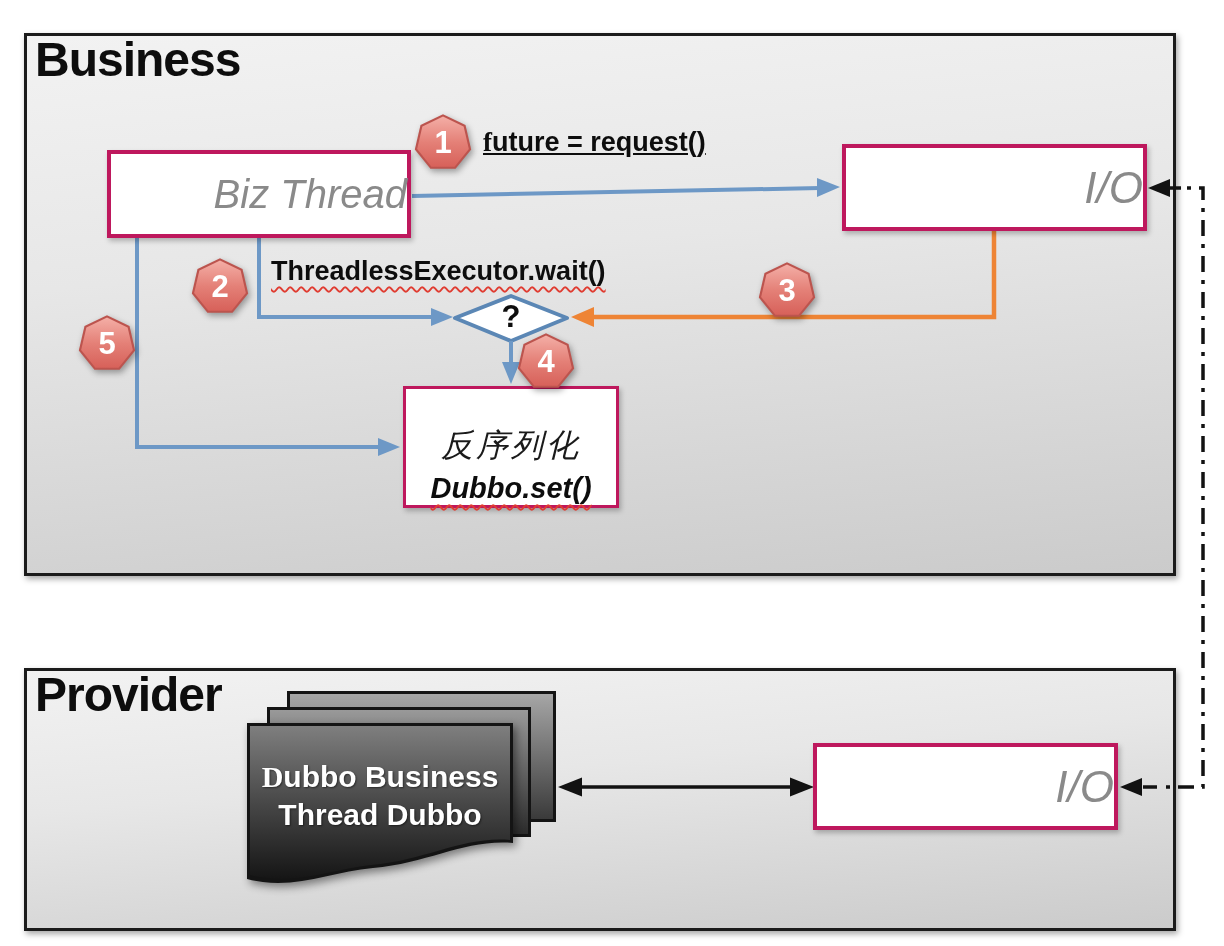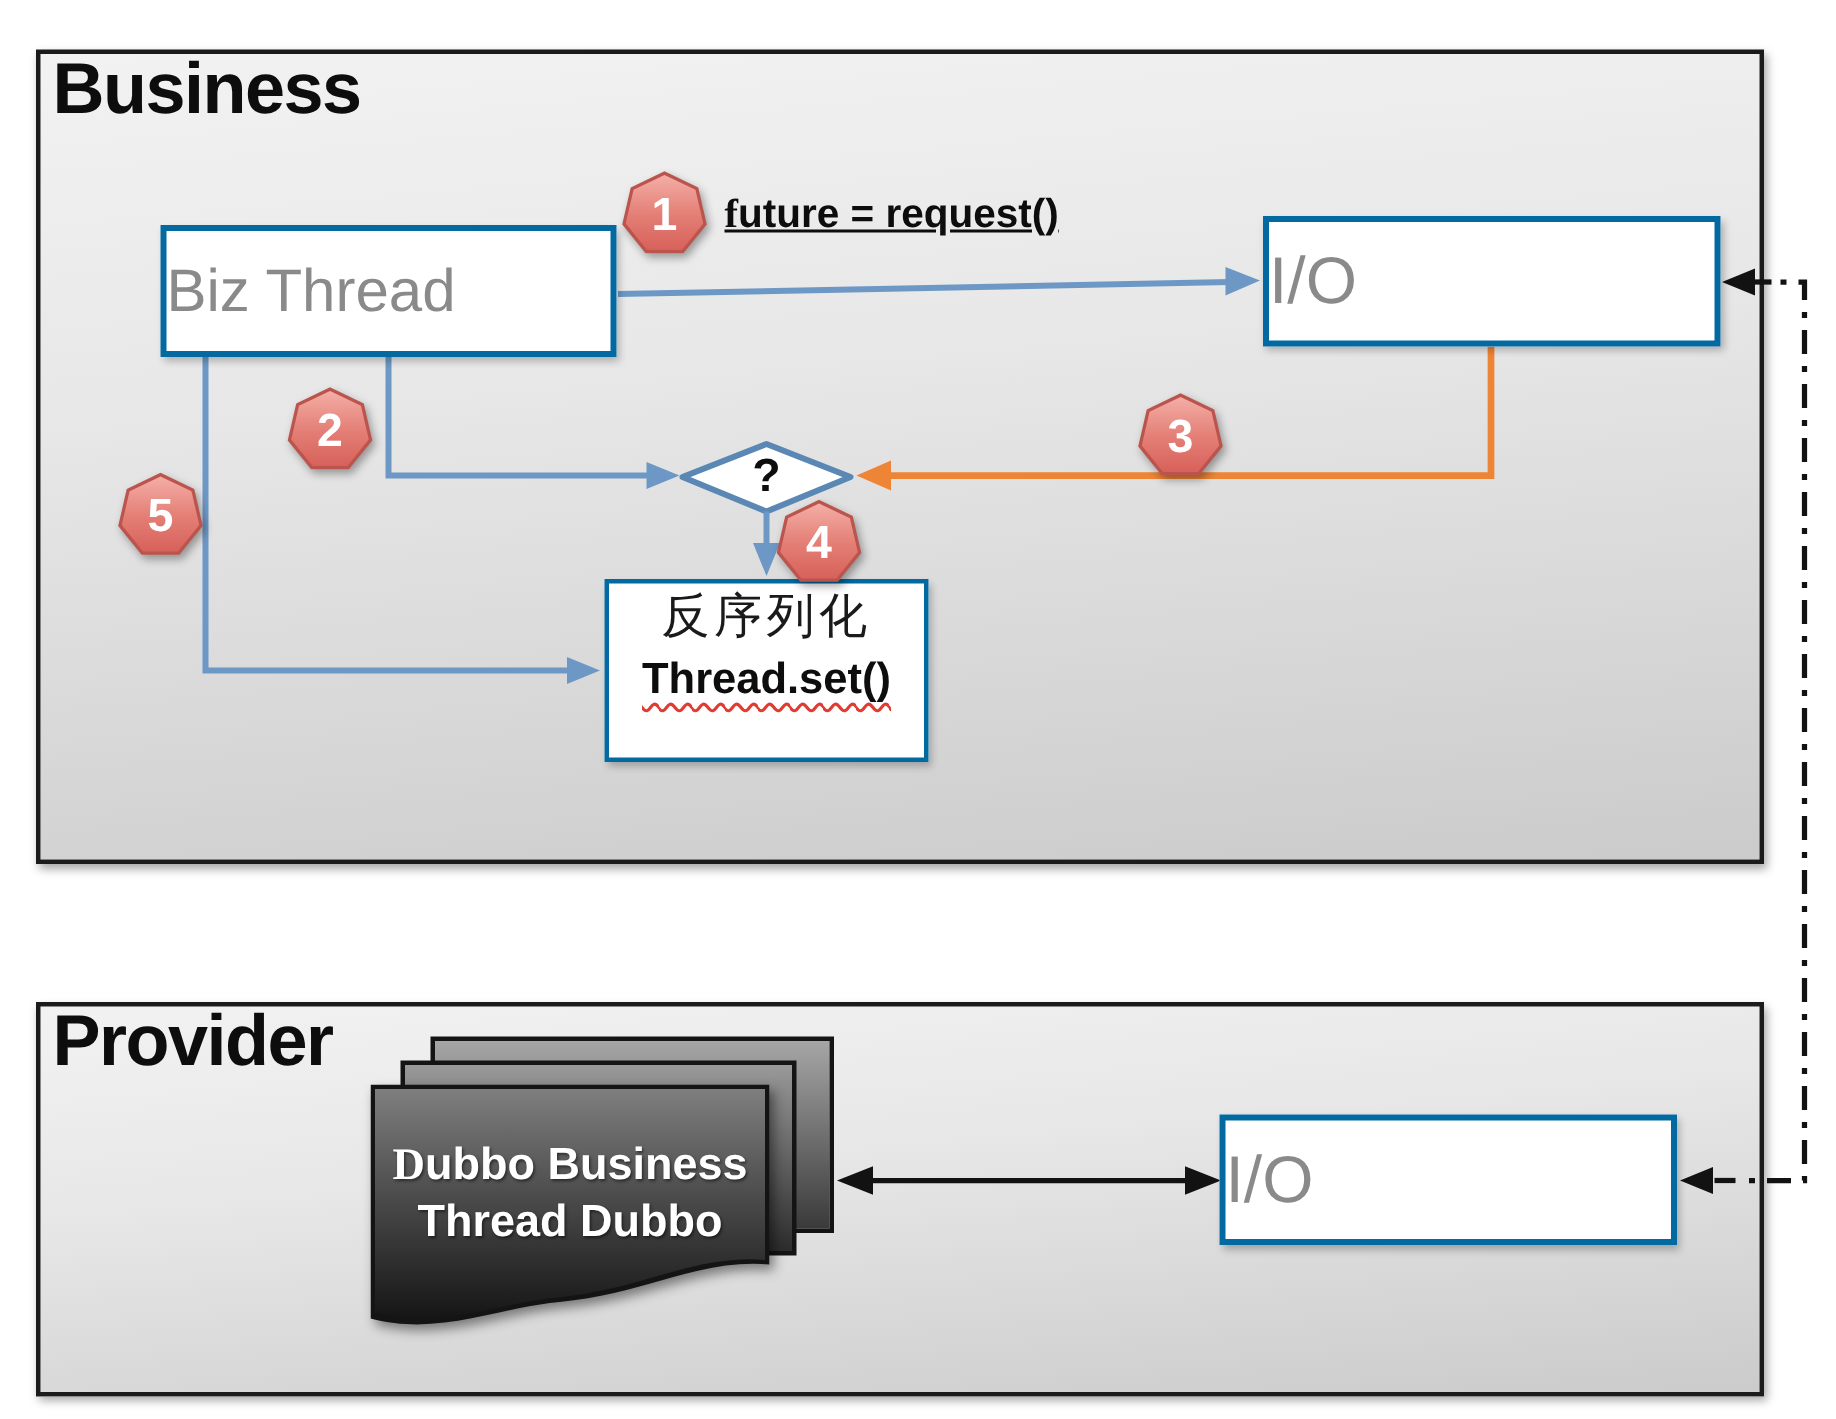--- a/index.html
+++ b/index.html
@@ -16,22 +16,22 @@
   }
   .panel-consumer { top:33px; height:543px; }
   .panel-provider { top:668px; height:263px; }
   .panel-title {
     position:absolute; left:8px; top:-4px; font-size:48px; font-weight:700;
     color:#0d0d0d; letter-spacing:-1px;
   }
   
   .node {
     position:absolute; box-sizing:border-box; background:#ffffff;
-    border:4px solid #0369a1; display:flex; align-items:center; justify-content:flex-start;
-    box-shadow:2px 3px 5px rgba(0,0,0,.25); z-index:4;
+    border:4px solid #be185d; display:flex; align-items:center; justify-content:flex-end;
+    box-shadow:2px 3px 5px rgba(0,0,0,.25); z-index:4;font-style:italic;
   }
   .node-biz   { left:107px; top:150px; width:304px; height:88px; }
   .node-io-top{ left:842px; top:144px; width:305px; height:87px; }
   .node-io-bot{ left:813px; top:743px; width:305px; height:87px; }
   .node-deser { left:403px; top:386px; width:216px; height:122px;
                 flex-direction:column; border-width:3px; gap:4px; }
   .muted-label { color:#8a8a8a; }
   .biz-text { font-size:40px; }
   .io-text  { font-size:44px; }
   .deser-cn { font-size:32px; color:#1a1a1a; letter-spacing:3px;
@@ -136,26 +136,27 @@
   <div class="node node-biz">
     <span class="muted-label biz-text">Biz Thread</span>
   </div>
 
   <div class="node node-io-top">
     <span class="muted-label io-text">I/O</span>
   </div>
 
   <div class="node node-deser">
     <span class="deser-cn">反序列化</span>
-    <span class="deser-en squiggle">Thread.set()</span>
+    <span class="deser-en squiggle">Dubbo.set()</span>
   </div>
 
   <div class="q-mark">?</div>
 
   <div class="flow-label lbl-request serif-first">future = request()</div>
+  <div class="flow-label lbl-wait squiggle">ThreadlessExecutor.wait()</div>
 
   <div class="badge badge-1">
     <div class="hept"></div>
     <div class="hept hept-inner"></div>
     <div class="badge-num">1</div>
   </div>
   <div class="badge badge-2">
     <div class="hept"></div>
     <div class="hept hept-inner"></div>
     <div class="badge-num">2</div>

